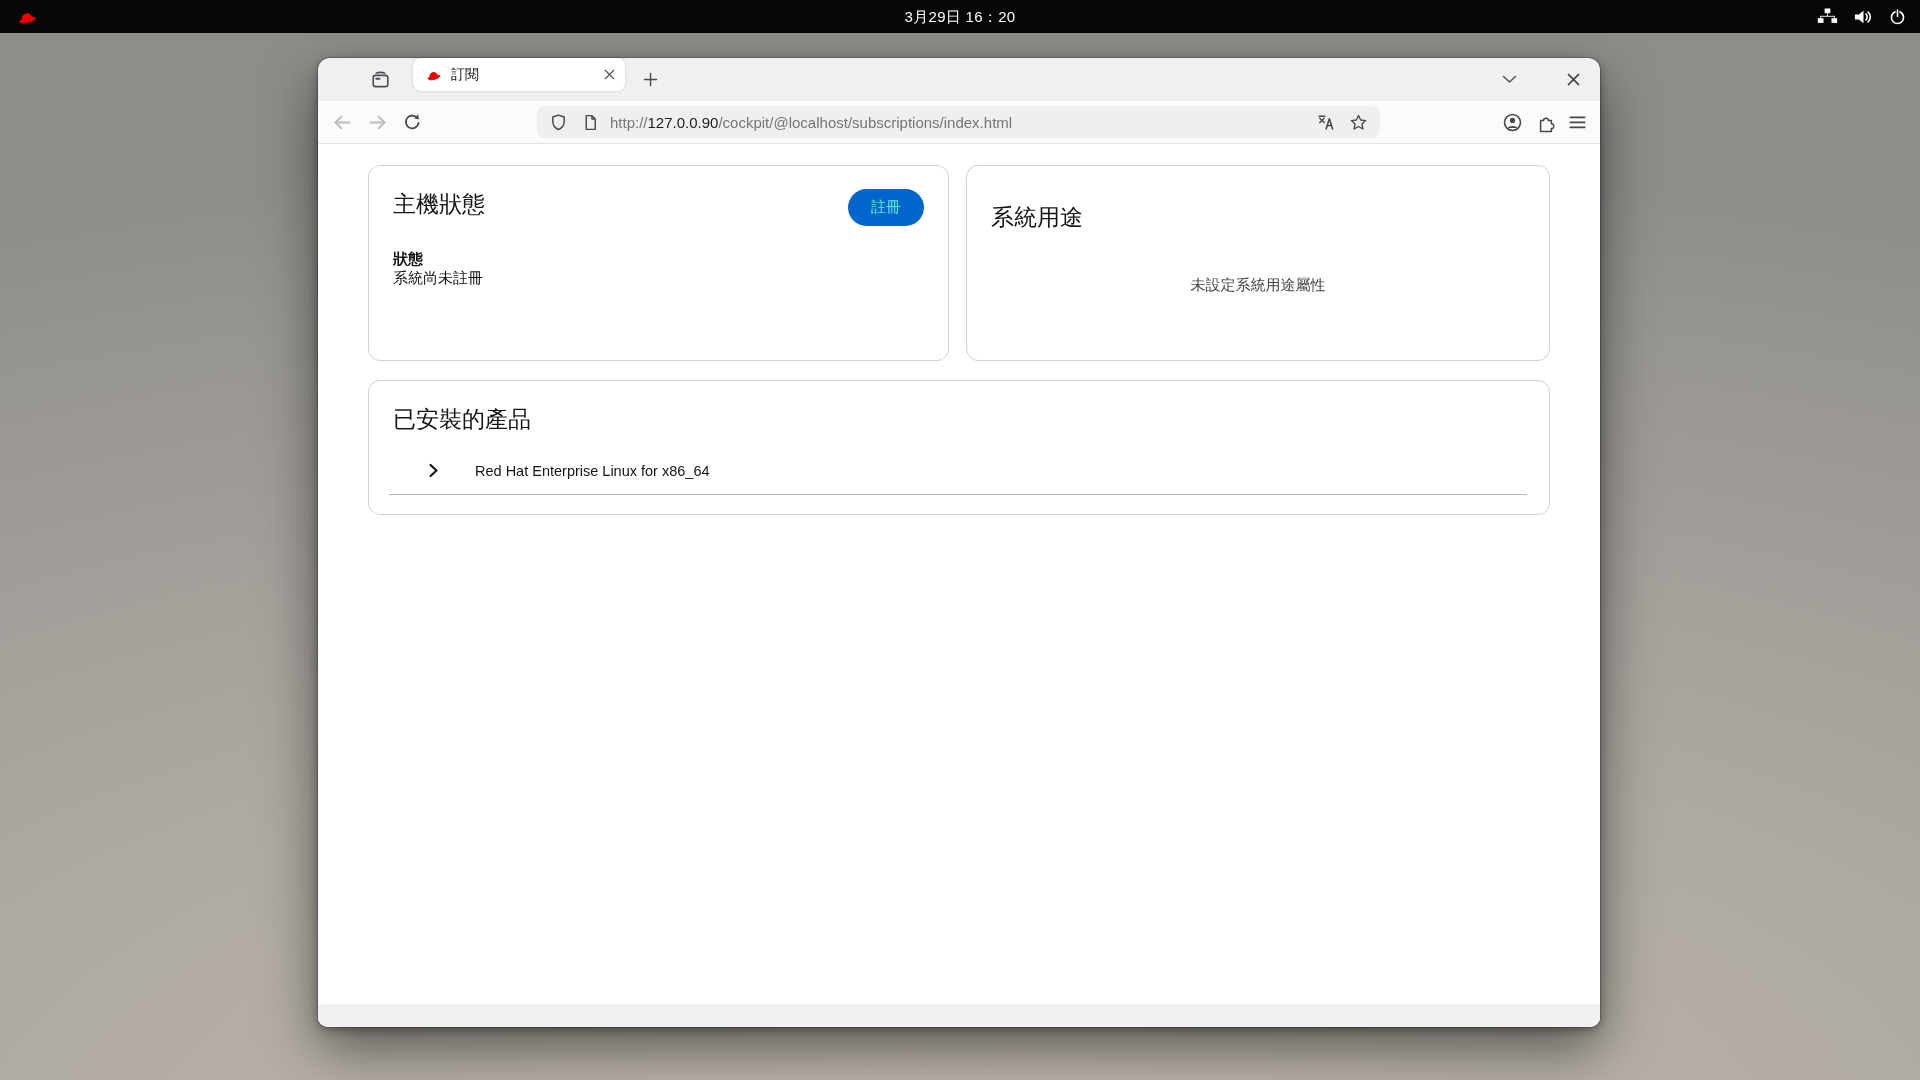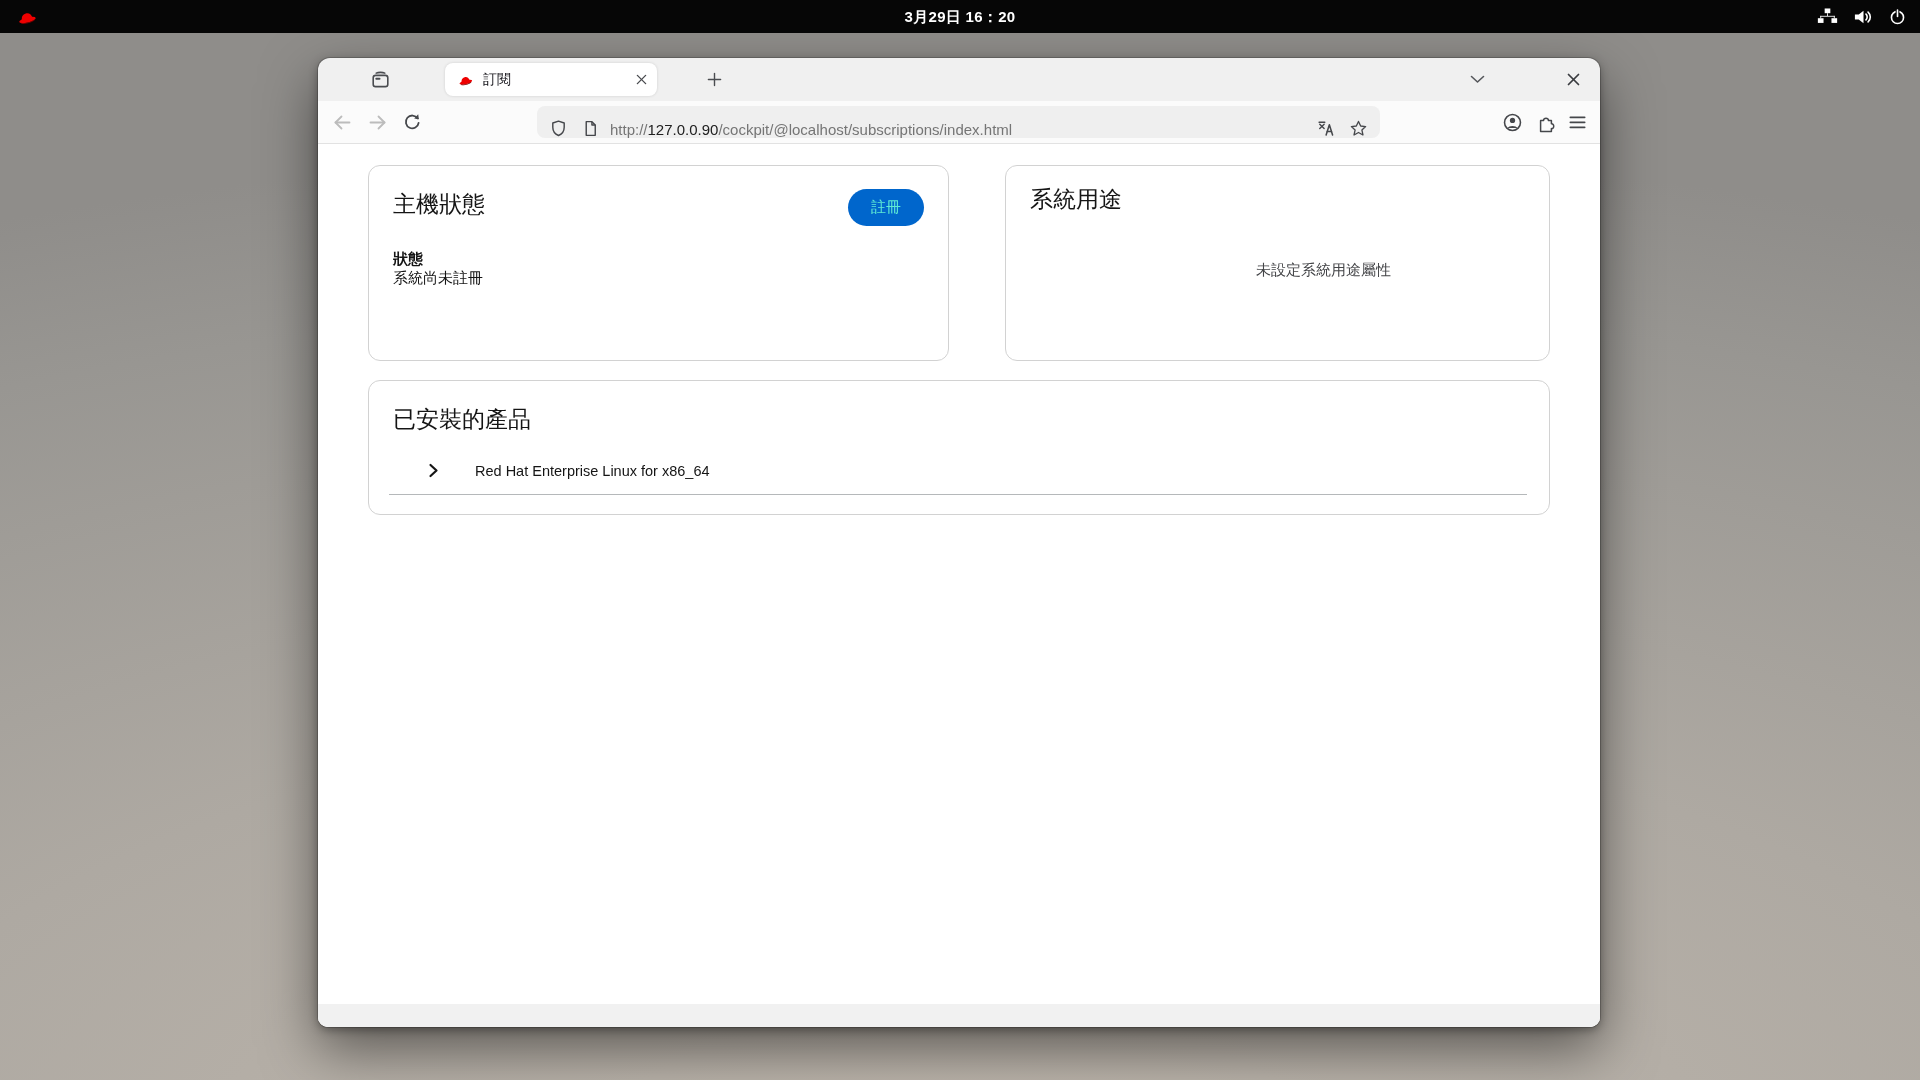--- a/index.html
+++ b/index.html
@@ -8,65 +8,65 @@
     font-family:"Liberation Sans","DejaVu Sans",sans-serif;
     background:
       radial-gradient(130% 95% at 50% 108%, #c0b8ae 0%, #aea9a2 45%, #989692 85%, #8f8d8a 100%);
     position:relative;
   }
 
   
   .topbar { position:absolute; top:0; left:0; right:0; height:33px; background:#060606; z-index:50; }
   .topbar-logo { position:absolute; left:16px; top:8px; width:22px; height:17px; }
   .topbar-clock { position:absolute; left:0; right:0; top:0; height:33px; line-height:33px;
-    text-align:center; color:#ffffff; font-size:15px; font-weight:700; letter-spacing:.3px; }
+    text-align:center; color:#ffffff; font-size:15px; font-weight:400; letter-spacing:.3px; }
   .tray { position:absolute; right:14px; top:0; height:33px; display:flex; align-items:center; gap:15px; }
   .tray svg { display:block; }
 
   
   .window { position:absolute; left:318px; top:58px; width:1282px; height:969px;
     background:#f0f0f0; border-radius:12px 12px 10px 10px;
     box-shadow:0 22px 55px rgba(0,0,0,.5), 0 3px 10px rgba(0,0,0,.35), 0 0 0 1px rgba(0,0,0,.18); }
 
-  .tabbar { position:relative; height:43px; display:flex; align-items:center; padding:0 20px 0 52px;gap:32px; }
+  .tabbar { position:relative; height:43px; display:flex; padding:0 20px 0 52px; }
   .icon-btn { display:flex; align-items:center; justify-content:center; border-radius:6px; cursor:default; }
   .tab { margin-left:22px; width:212px; height:33px; background:#ffffff; border-radius:8px;
     display:flex; align-items:center; padding:0 10px 0 12px; box-shadow:0 0 3px rgba(0,0,0,.14); }
   .tab-favicon { width:17px; height:13px; flex:none; }
   .tab-title { margin-left:9px; font-size:14px; color:#15141a; flex:1; white-space:nowrap; overflow:hidden; }
   .newtab { margin-left:18px; }
   .tab-spacer { flex:1; }
   .win-chevron { margin-right:50px; }
   .win-close { margin-right:0; }
 
   .toolbar { position:relative; height:43px; background:#fbfbfb; border-bottom:1px solid #e2e2e2;
     display:flex; align-items:center; padding:0 14px; }
   .nav-icons { display:flex; align-items:center; gap:14px; }
   .urlbar { position:absolute; left:219px; top:5px; width:843px; height:32px; background:#efefef;
-    border-radius:8px; display:flex; align-items:flex-end; padding:0 12px; }
+    border-radius:8px; display:flex; align-items:center; padding:0 12px; }
   .url-text { margin-left:10px; font-size:15px; color:#757575; white-space:nowrap; flex:1; overflow:hidden; }
   .url-text .domain { color:#202020; }
   .urlbar-right { display:flex; align-items:center; gap:13px; margin-left:8px; }
   .toolbar-right { position:absolute; right:14px; top:0; height:43px; display:flex; align-items:center; gap:13px; }
 
   
   .content { position:absolute; top:86px; left:0; right:0; bottom:0; background:#ffffff;
     border-radius:0 0 10px 10px; overflow:hidden; }
   .bottom-strip { position:absolute; left:0; right:0; bottom:0; height:23px; background:#f1f1f1; }
   .page { padding:21px 50px; }
   .cards-row { display:flex; gap:17px; }
   .card { background:#ffffff; border:1px solid #d2d2d2; border-radius:12px; }
   .card-title { font-size:23px; font-weight:500; color:#151515; line-height:30px; }
   .card-host { width:581px; height:196px; padding:23px 24px; }
   .card-host-header { display:flex; justify-content:space-between; align-items:flex-start; }
   .register-btn { background:#0066cc; color:#5eead4; border:none; border-radius:20px;
     padding:0 23px; height:37px; font-size:15px; font-family:inherit; cursor:pointer; }
   .status-row { margin-top:24px; display:flex; font-size:15px; color:#151515;flex-direction:column; }
   .status-label { width:131px; font-weight:700; flex:none; }
-  .card-purpose { flex:1; height:196px; padding:18px 24px; display:flex; flex-direction:row;margin-left:39px; }
+  .card-purpose { flex:1; height:196px; padding:36px 24px; display:flex; flex-direction:column; }
   .purpose-empty { flex:1; display:flex; align-items:center; justify-content:center;
     font-size:15px; color:#444548; padding-top:14px; }
   .card-products { margin-top:19px; height:135px; padding:23px 0 8px; }
   .card-products .card-title { padding:0 24px; }
   .product-row { margin:13px 22px 13px 20px; height:48px; display:flex; align-items:center;
     border-bottom:1px solid #b5b8ba; }
   .expand-btn { margin-left:22px; width:44px; height:36px; display:flex; align-items:center;
     justify-content:center; background:none; border:none; cursor:pointer; }
   .product-name { margin-left:20px; font-size:14.5px; color:#151515; }
 </style>

